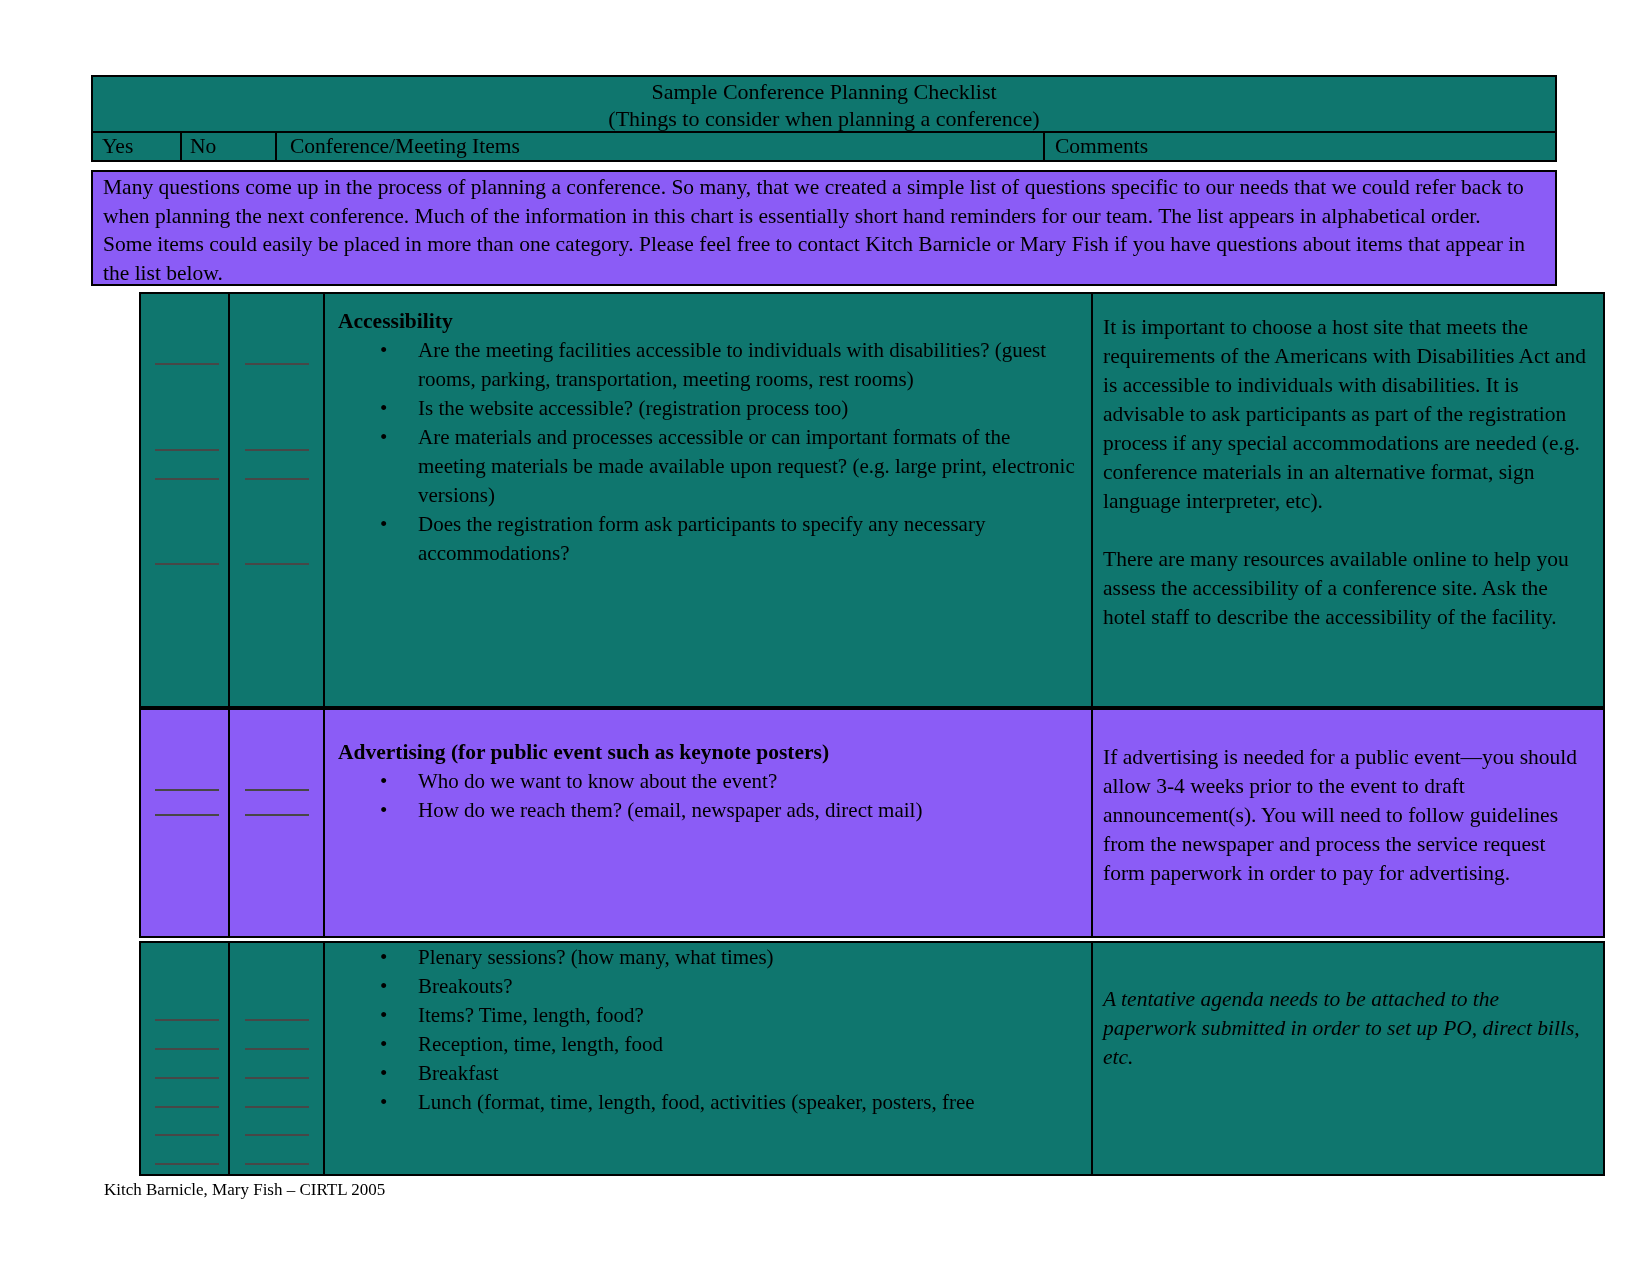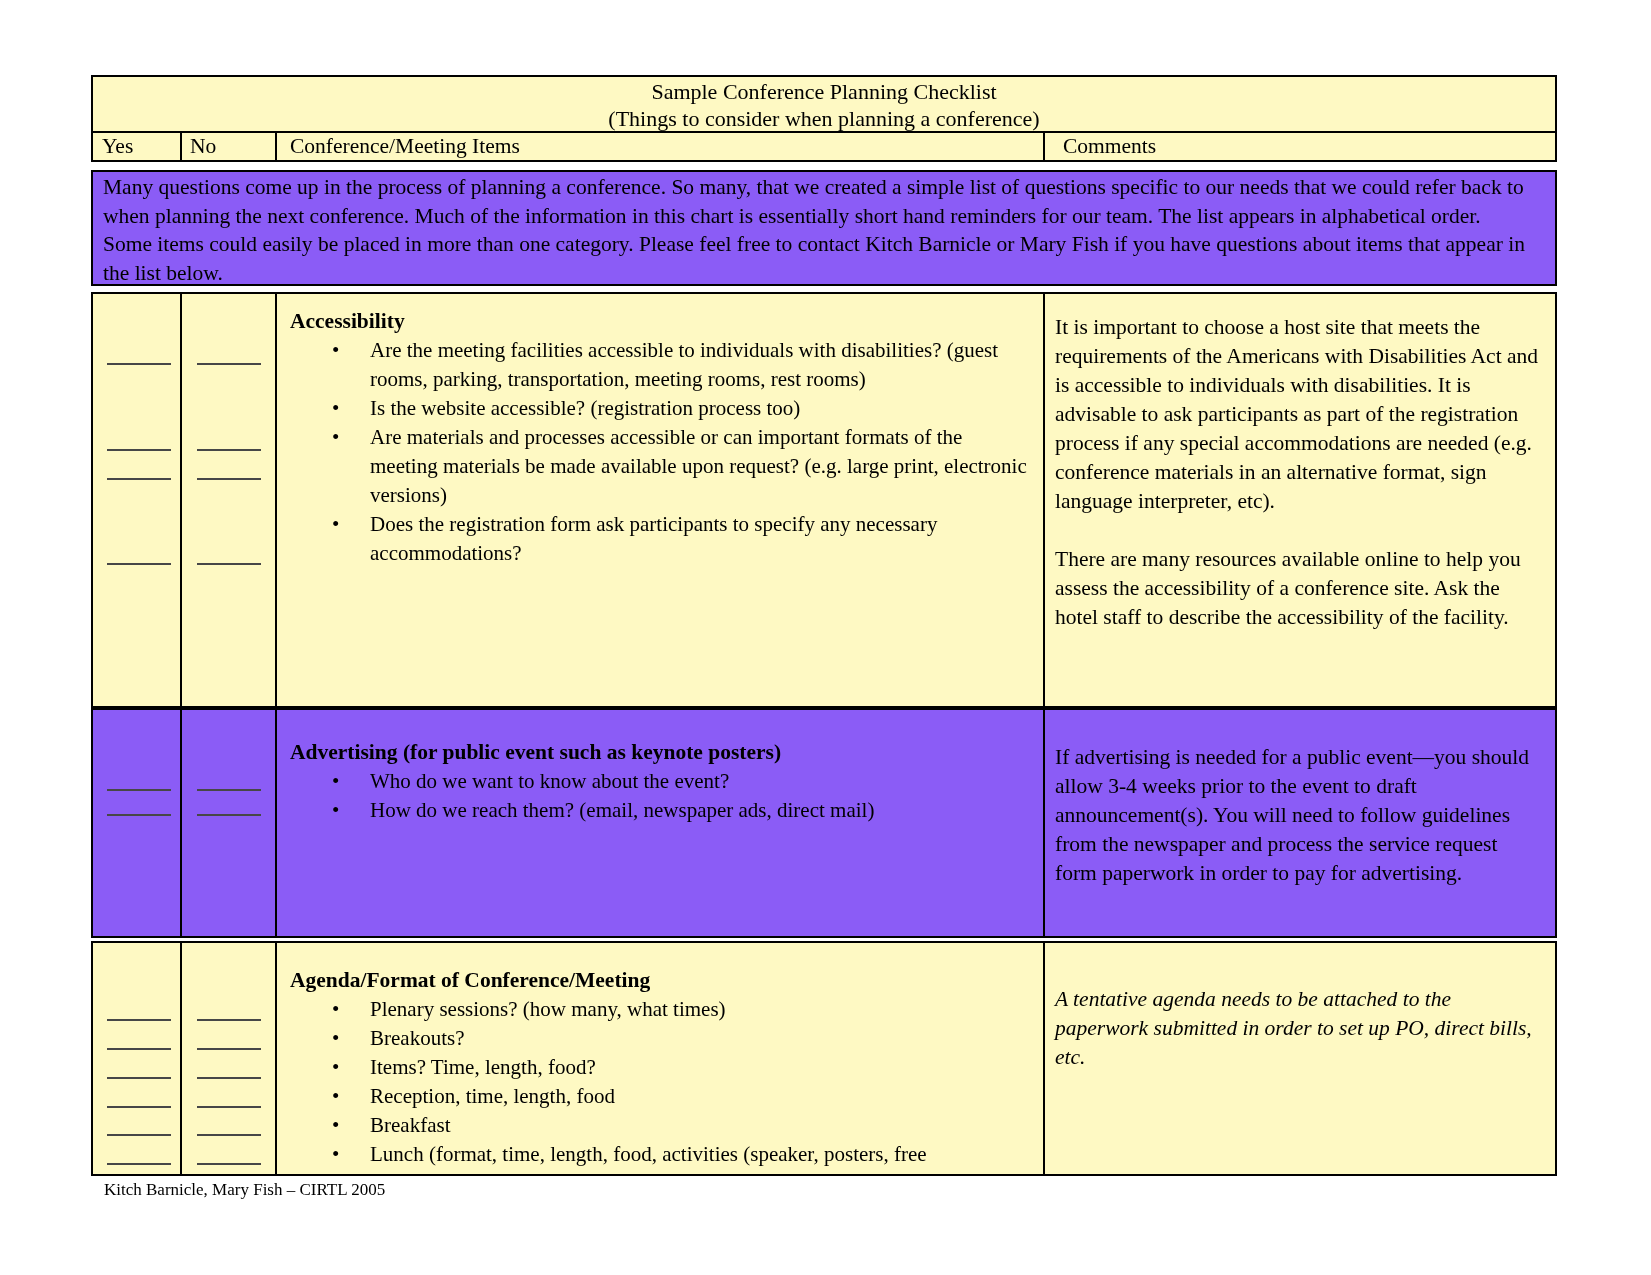--- a/index.html
+++ b/index.html
@@ -3,38 +3,38 @@
 <meta charset="utf-8">
 <style>
   html,body{margin:0;padding:0;}
   body{
     width:1651px;height:1275px;position:relative;
     background:#ffffff;color:#000;
     font-family:"Liberation Serif","DejaVu Serif",serif;
   }
   .block{
     position:absolute;left:91px;width:1466px;
-    box-sizing:border-box;border:2px solid #000;background:#fef9c3;
+    box-sizing:border-box;border:2px solid #000;background:#0f766e;
   }
   .shaded{background:#8b5cf6;}
   
   #title-header{top:75px;height:87px;}
   .title-row{height:56px;border-bottom:2px solid #000;text-align:center;
     font-size:22px;line-height:27px;padding-top:1px;box-sizing:border-box;}
   .header-row{display:grid;grid-template-columns:89px 95px 768px 1fr;height:27px;
     font-size:21.5px;line-height:26px;}
   .header-row>div{box-sizing:border-box;}
   .hc{border-right:2px solid #000;}
   .pad-yes{padding-left:9px;} .pad-no{padding-left:8px;}
-  .pad-items{padding-left:13px;} .pad-comments{padding-left:10px;margin-left:8px;}
+  .pad-items{padding-left:13px;} .pad-comments{padding-left:10px;}
   
   #intro{top:170px;height:116px;font-size:21.5px;line-height:28.5px;
     padding:1px 22px 0 10px;}
   
-  .check-row{display:grid;grid-template-columns:89px 95px 768px 1fr;overflow:hidden;}
+  .check-row{display:grid;grid-template-columns:89px 95px 768px 1fr;overflow:hidden;margin-left:48px;}
   .check-row>div{box-sizing:border-box;position:relative;overflow:hidden;}
   .cell-yes,.cell-no,.cell-items{border-right:2px solid #000;}
   #row-accessibility{top:292px;height:416px;}
   #row-advertising{top:708px;height:230px;}
   #row-agenda{top:941px;height:235px;}
   .blank-line{position:absolute;height:2px;width:64px;background:#474747;}
   .cell-yes .blank-line{left:14px;} .cell-no .blank-line{left:15px;}
   .row-heading{font-weight:bold;font-size:21.5px;line-height:29px;margin:0;padding-left:13px;}
   .mt-acc{padding-top:13px;} .mt-adv{padding-top:28px;} .mt-agd{padding-top:23px;}
   ul.bullets{list-style:none;margin:0;padding:0;font-size:21px;line-height:29px;}
@@ -130,21 +130,20 @@
     </div>
   <div class="cell-no">
       <div class="blank-line" style="top: 76px;"></div>
       <div class="blank-line" style="top: 105px;"></div>
       <div class="blank-line" style="top: 134px;"></div>
       <div class="blank-line" style="top: 163px;"></div>
       <div class="blank-line" style="top: 191px;"></div>
       <div class="blank-line" style="top: 220px;"></div>
     </div>
   <div class="cell-items">
-    <div class="row-heading mt-agd">Agenda/Format of Conference/Meeting</div>
     <ul class="bullets">
       <li>Plenary sessions? (how many, what times)</li>
       <li>Breakouts?</li>
       <li>Items? Time, length, food?</li>
       <li>Reception, time, length, food</li>
       <li>Breakfast</li>
       <li class="nowrap">Lunch (format, time, length, food, activities (speaker, posters, free</li>
     </ul>
   </div>
   <div>

